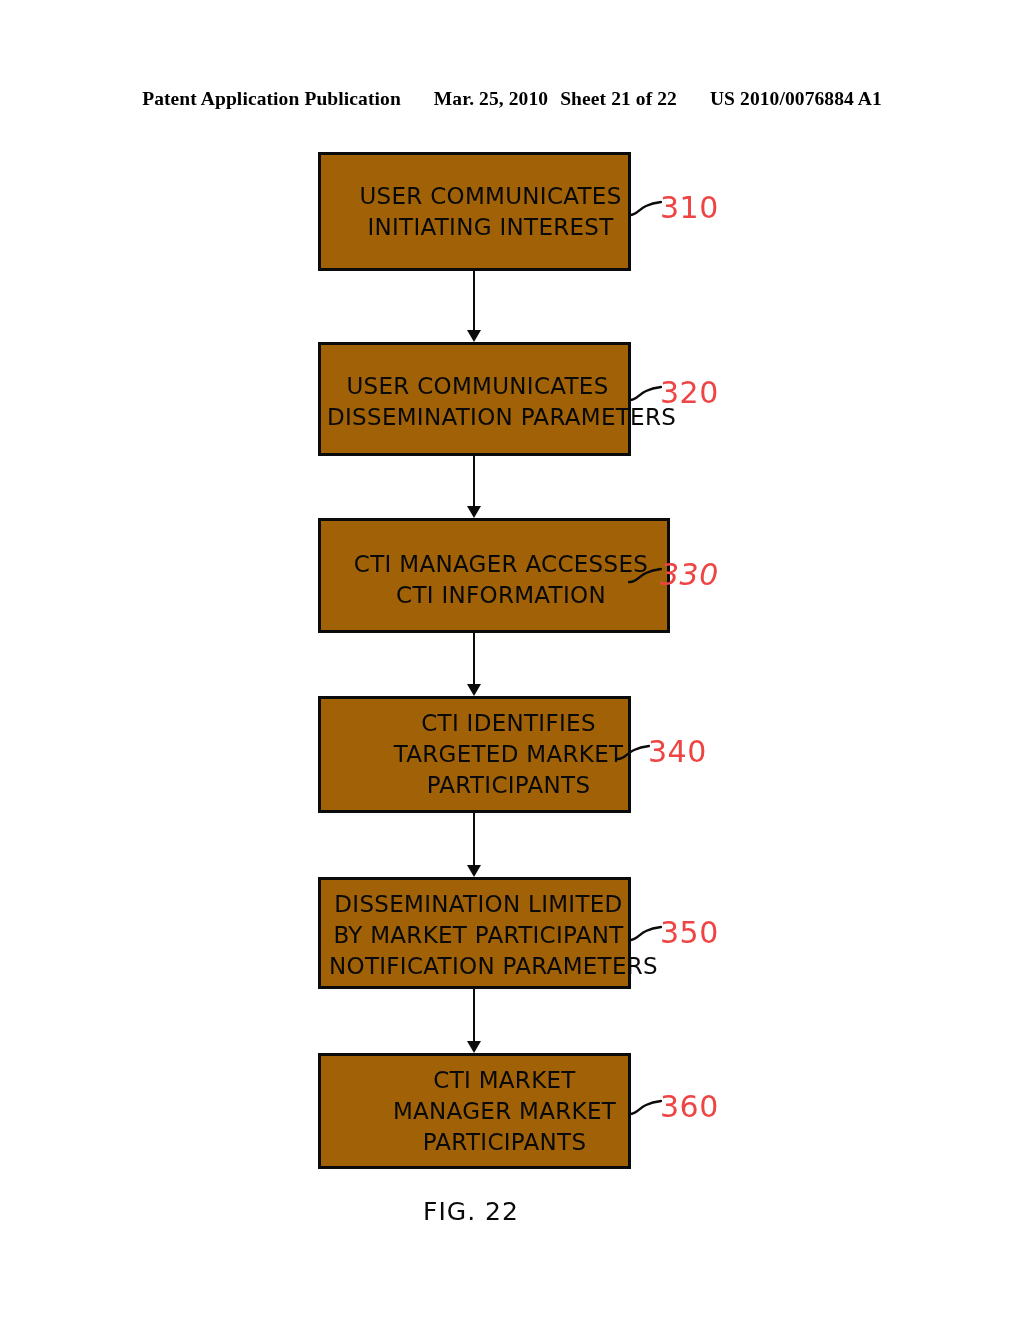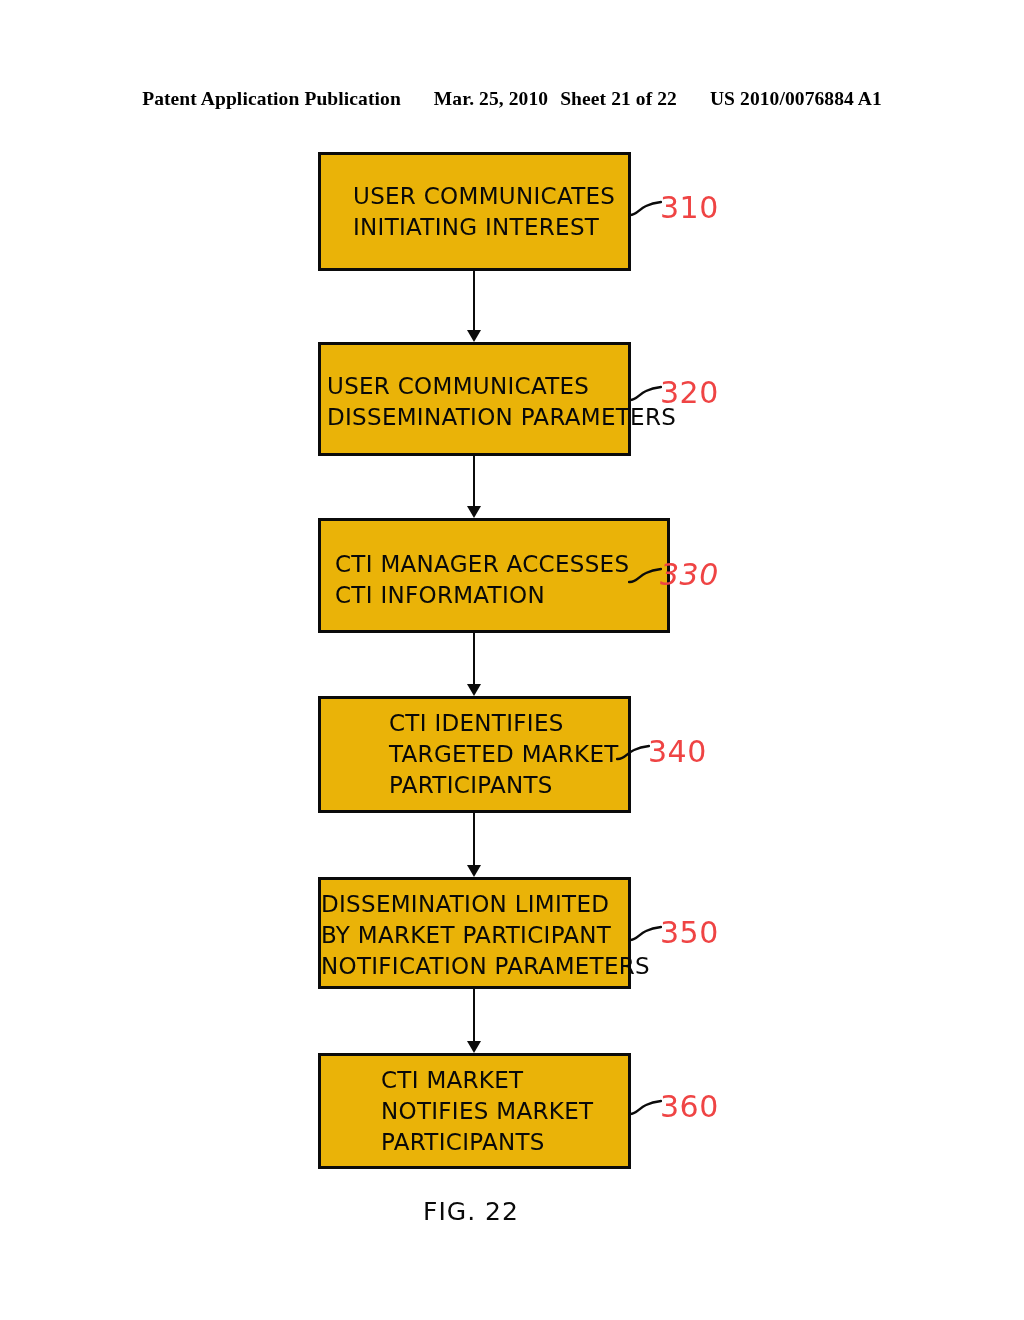--- a/index.html
+++ b/index.html
@@ -46,24 +46,25 @@
     top: 0;
     width: 1024px;
     height: 1320px;
   }
 
   
   .fc-box {
     position: absolute;
     box-sizing: border-box;
     border: 3px solid #0b0b0b;
-    background: #eab308;
+    background: #a16207;
     display: flex;
     flex-direction: column;
     justify-content: center;
+    text-align: center;
   }
   .fc-box .fc-lines {
     font-family: "DejaVu Sans", "Liberation Sans", sans-serif;
     font-size: 23px;
     line-height: 31px;
     letter-spacing: 0.3px;
     font-weight: 500;
     color: #090909;
     white-space: nowrap;
   }
@@ -74,21 +75,21 @@
   #box-320 { left: 318px; top: 342px;  width: 313px; height: 114px; }
   #box-330 { left: 318px; top: 518px;  width: 352px; height: 115px; }
   #box-340 { left: 318px; top: 696px;  width: 313px; height: 117px; }
   #box-350 { left: 318px; top: 877px;  width: 313px; height: 112px; }
   #box-360 { left: 318px; top: 1053px; width: 313px; height: 116px; }
 
   #box-310 .fc-lines { padding-left: 32px; }
   #box-320 .fc-lines { padding-left: 6px;  }
   #box-330 .fc-lines { padding-left: 14px; }
   #box-340 .fc-lines { padding-left: 68px; }
-  #box-350 .fc-lines {  }
+  #box-350 .fc-lines { padding-left: 8px;  }
   #box-360 .fc-lines { padding-left: 60px; }
 
   
   #box-320 .fc-lines { transform: translateY(3px); }
   #box-330 .fc-lines { transform: translateY(4px); }
   #box-350 .fc-lines { transform: translateY(2px); }
 
   
   .fc-arrow {
     position: absolute;
@@ -273,21 +274,21 @@
   </div>
 
   <div class="fc-arrow" id="arrow-5">
     <span class="shaft"></span>
     <span class="head"></span>
   </div>
 
   <div class="fc-box" id="box-360">
     <div class="fc-lines">
       <span class="fc-line">CTI MARKET</span>
-      <span class="fc-line">NOTIFIES MARKET</span>
+      <span class="fc-line">MANAGER MARKET</span>
       <span class="fc-line">PARTICIPANTS</span>
     </div>
   </div>
   <div class="ref-callout" id="ref-360">
     <svg class="ref-lead" viewBox="0 0 34 22">
       <path d="M1 18 C 8 19, 11 12, 18 9 C 23 6.5, 28 5.5, 33 5" fill="none" stroke="#0b0b0b" stroke-width="2.4" stroke-linecap="round"></path>
     </svg>
     <span class="ref-num">360</span>
   </div>
 

